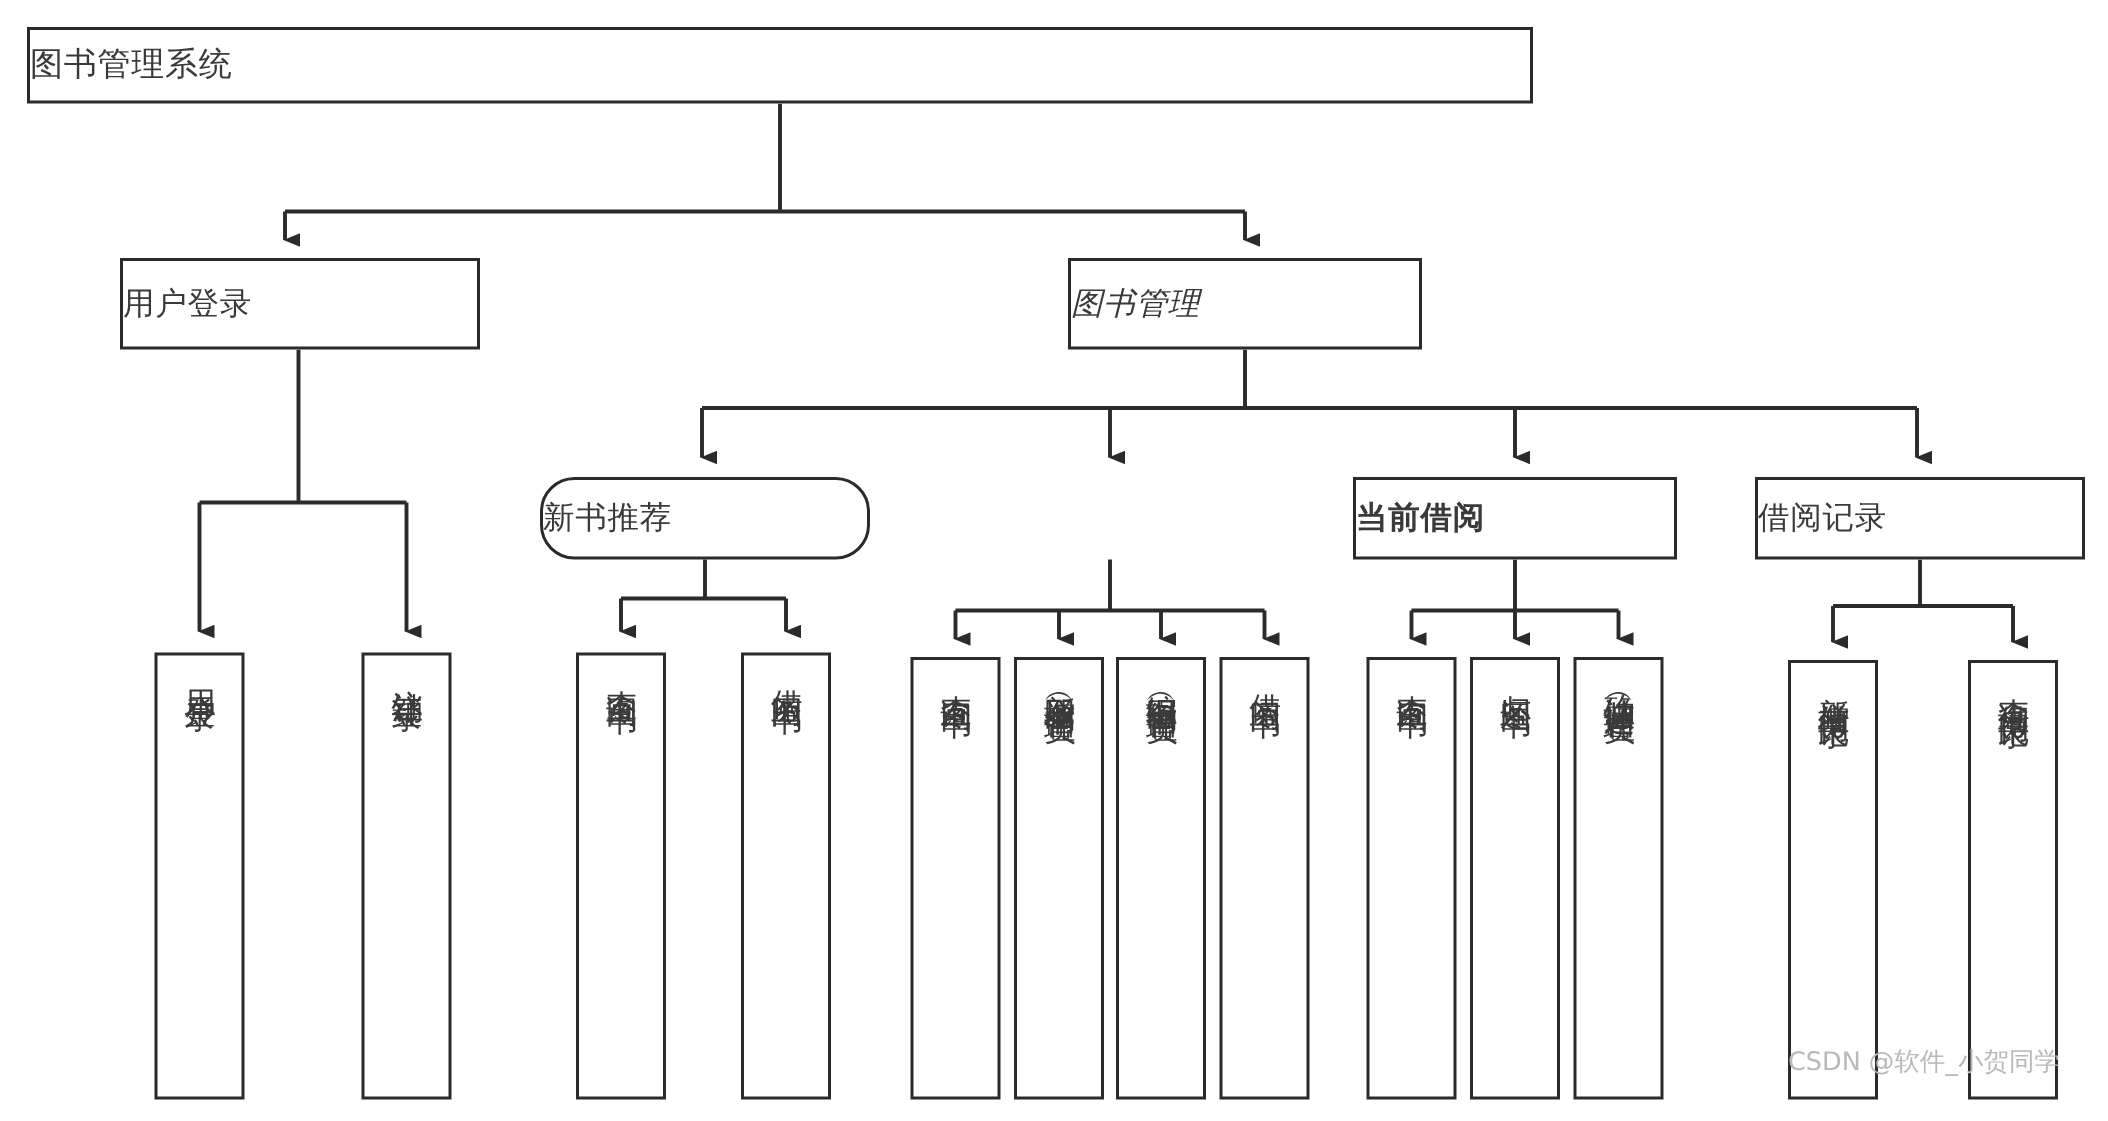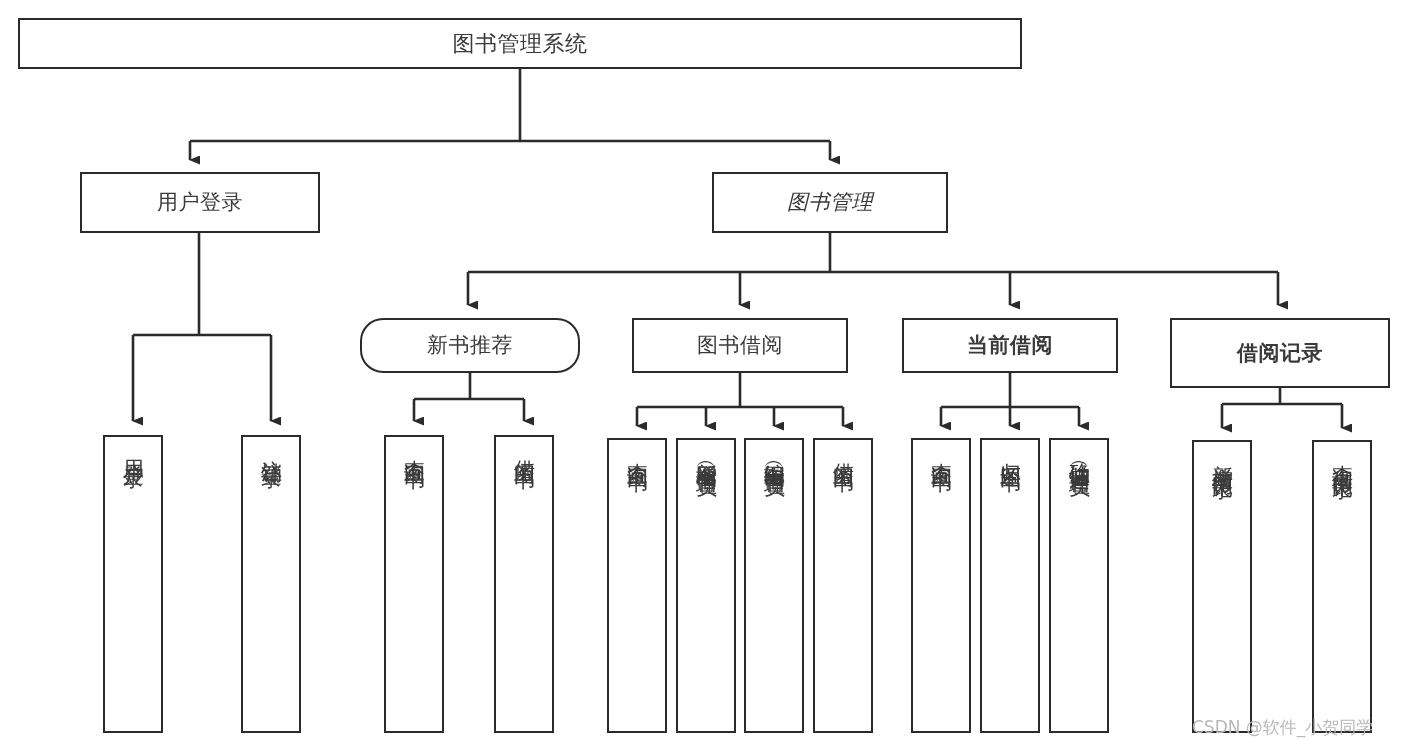--- a/index.html
+++ b/index.html
@@ -26,21 +26,21 @@
     height: 747px;
     pointer-events: none;
   }
   .node {
     position: absolute;
     box-sizing: border-box;
     border: 2px solid #2b2b2b;
     background: #ffffff;
     display: flex;
     align-items: center;
-    justify-content: center;
+    justify-content: flex-start;
     color: #3a3a3a;
     z-index: 2;
   }
   .node .node-label {
     display: block;
     text-align: center;
     line-height: 1.18;
     letter-spacing: 0.5px;
   }
   
@@ -141,29 +141,26 @@
   </div>
 
   <div class="node horiz" style="left:712px; top:172px; width:236px; height:61px;font-style:italic;">
     <span class="node-label">图书管理</span>
   </div>
 
   <div class="node horiz" style="left:360px; top:318px; width:220px; height:55px;border-radius:23px;">
     <span class="node-label">新书推荐</span>
   </div>
 
-  <div class="node horiz" style="left:632px; top:318px; width:216px; height:55px;">
-    <span class="node-label">图书借阅</span>
-  </div>
 
   <div class="node horiz" style="left:902px; top:318px; width:216px; height:55px;font-weight:bold;">
     <span class="node-label">当前借阅</span>
   </div>
 
-  <div class="node horiz" style="left:1170px; top:318px; width:220px; height:70px;font-weight:bold;">
+  <div class="node horiz" style="left:1170px; top:318px; width:220px; height:55px;">
     <span class="node-label">借阅记录</span>
   </div>
 
   <div class="node vert" style="left:103px; top:435px; width:60px; height:298px;">
     <span class="node-label">用户登录</span>
   </div>
 
   <div class="node vert" style="left:241px; top:435px; width:60px; height:298px;">
     <span class="node-label">注销登录</span>
   </div>
@@ -205,15 +202,15 @@
   </div>
 
   <div class="node vert" style="left:1192px; top:440px; width:60px; height:293px;">
     <span class="node-label">新增借阅记录</span>
   </div>
 
   <div class="node vert" style="left:1312px; top:440px; width:60px; height:293px;">
     <span class="node-label">查询借阅记录</span>
   </div>
 
-  <div class="watermark" style="left:1192px; top:716px;">CSDN @软件_小贺同学</div>
+  <div class="watermark" style="left:1192px; top:696px;">CSDN @软件_小贺同学</div>
 
 </div>
 
 </body></html>

